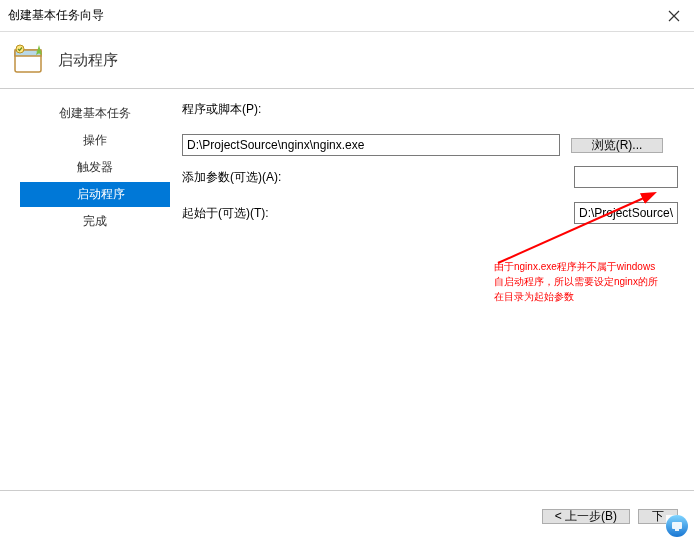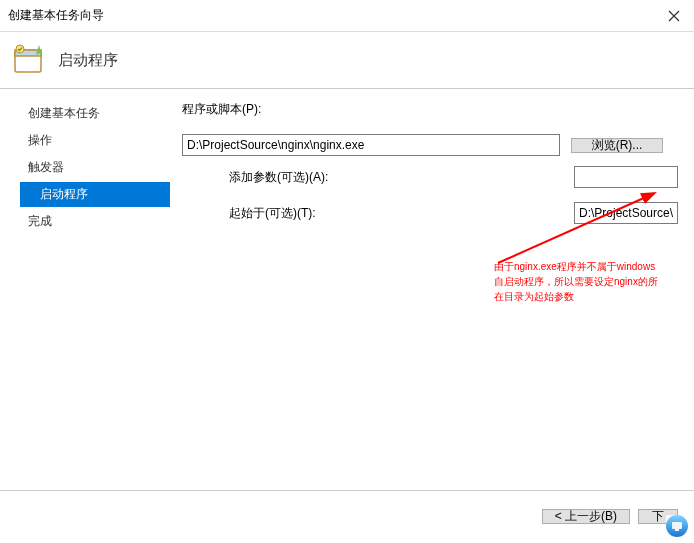--- a/index.html
+++ b/index.html
@@ -51,20 +51,21 @@
       color: #333;
     }
     .content-area {
       border-top: 1px solid #ccc;
       display: flex;
       height: 402px;
     }
     .sidebar {
       width: 170px;
       padding: 12px 0 0 20px;
+      text-align: center;
     }
     .sidebar-item {
       padding: 4px 8px;
       font-size: 12px;
       color: #333;
       cursor: pointer;
       margin-bottom: 2px;
     }
     .sidebar-item.indent {
       padding-left: 20px;
@@ -85,21 +86,20 @@
     .form-label {
       display: block;
       margin-bottom: 16px;
     }
     .form-row-inline {
       display: flex;
       align-items: center;
       justify-content: space-between;
       margin-bottom: 14px;
       gap: 6px;
-      margin-left: 47px;
     }
     .form-row-inline .form-label {
       margin-bottom: 0;
     }
     .input-full {
       width: 378px;
       height: 22px;
       border: 1px solid #7a7a7a;
       padding: 2px 4px;
       font-size: 12px;

